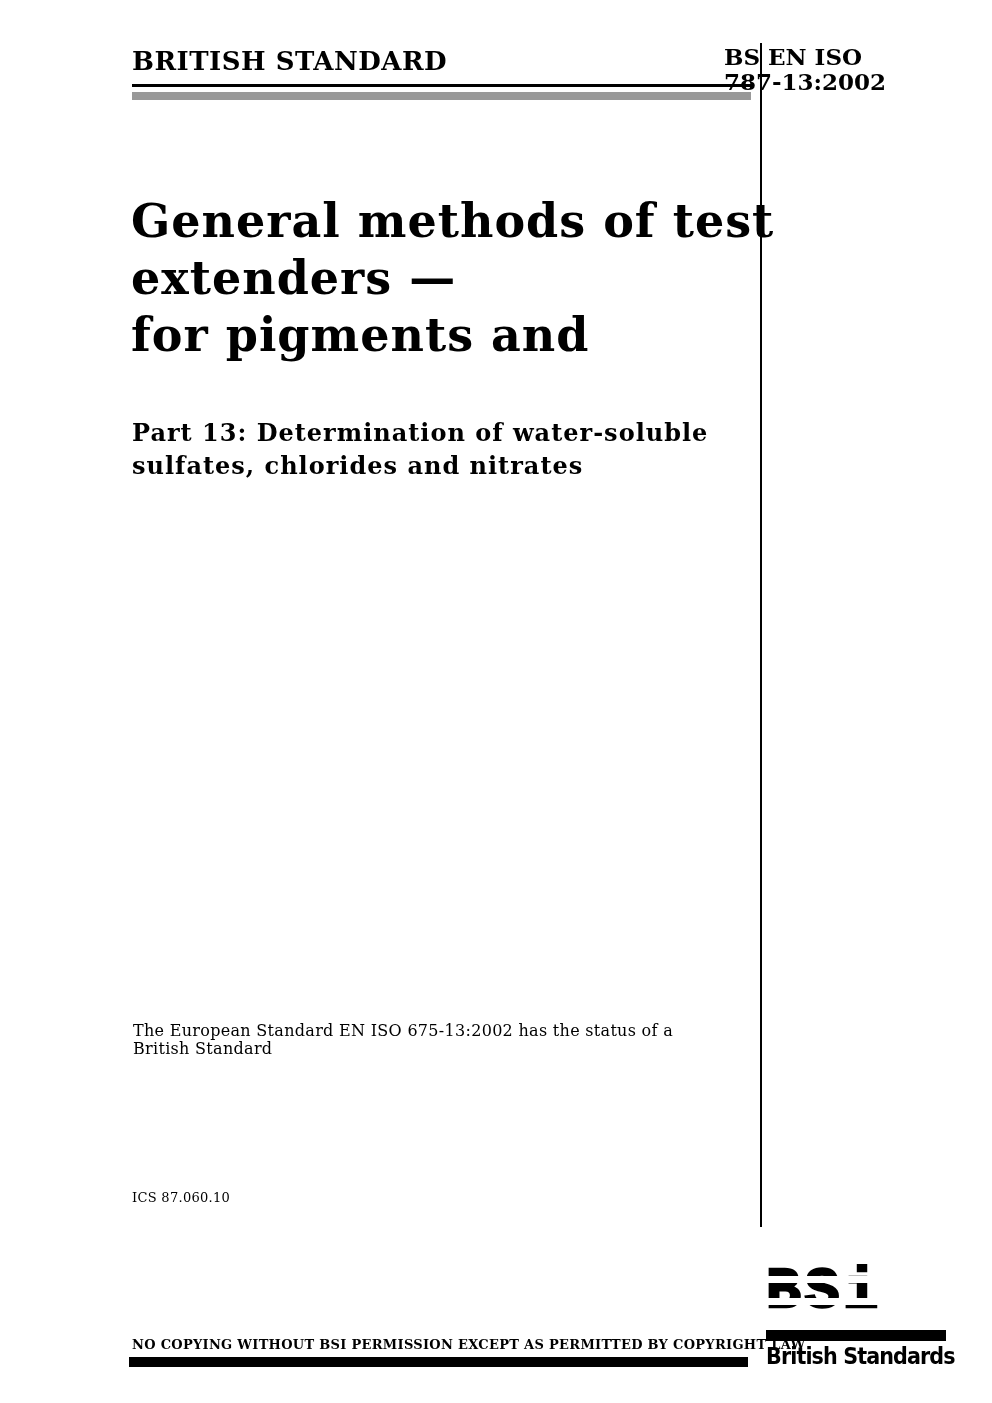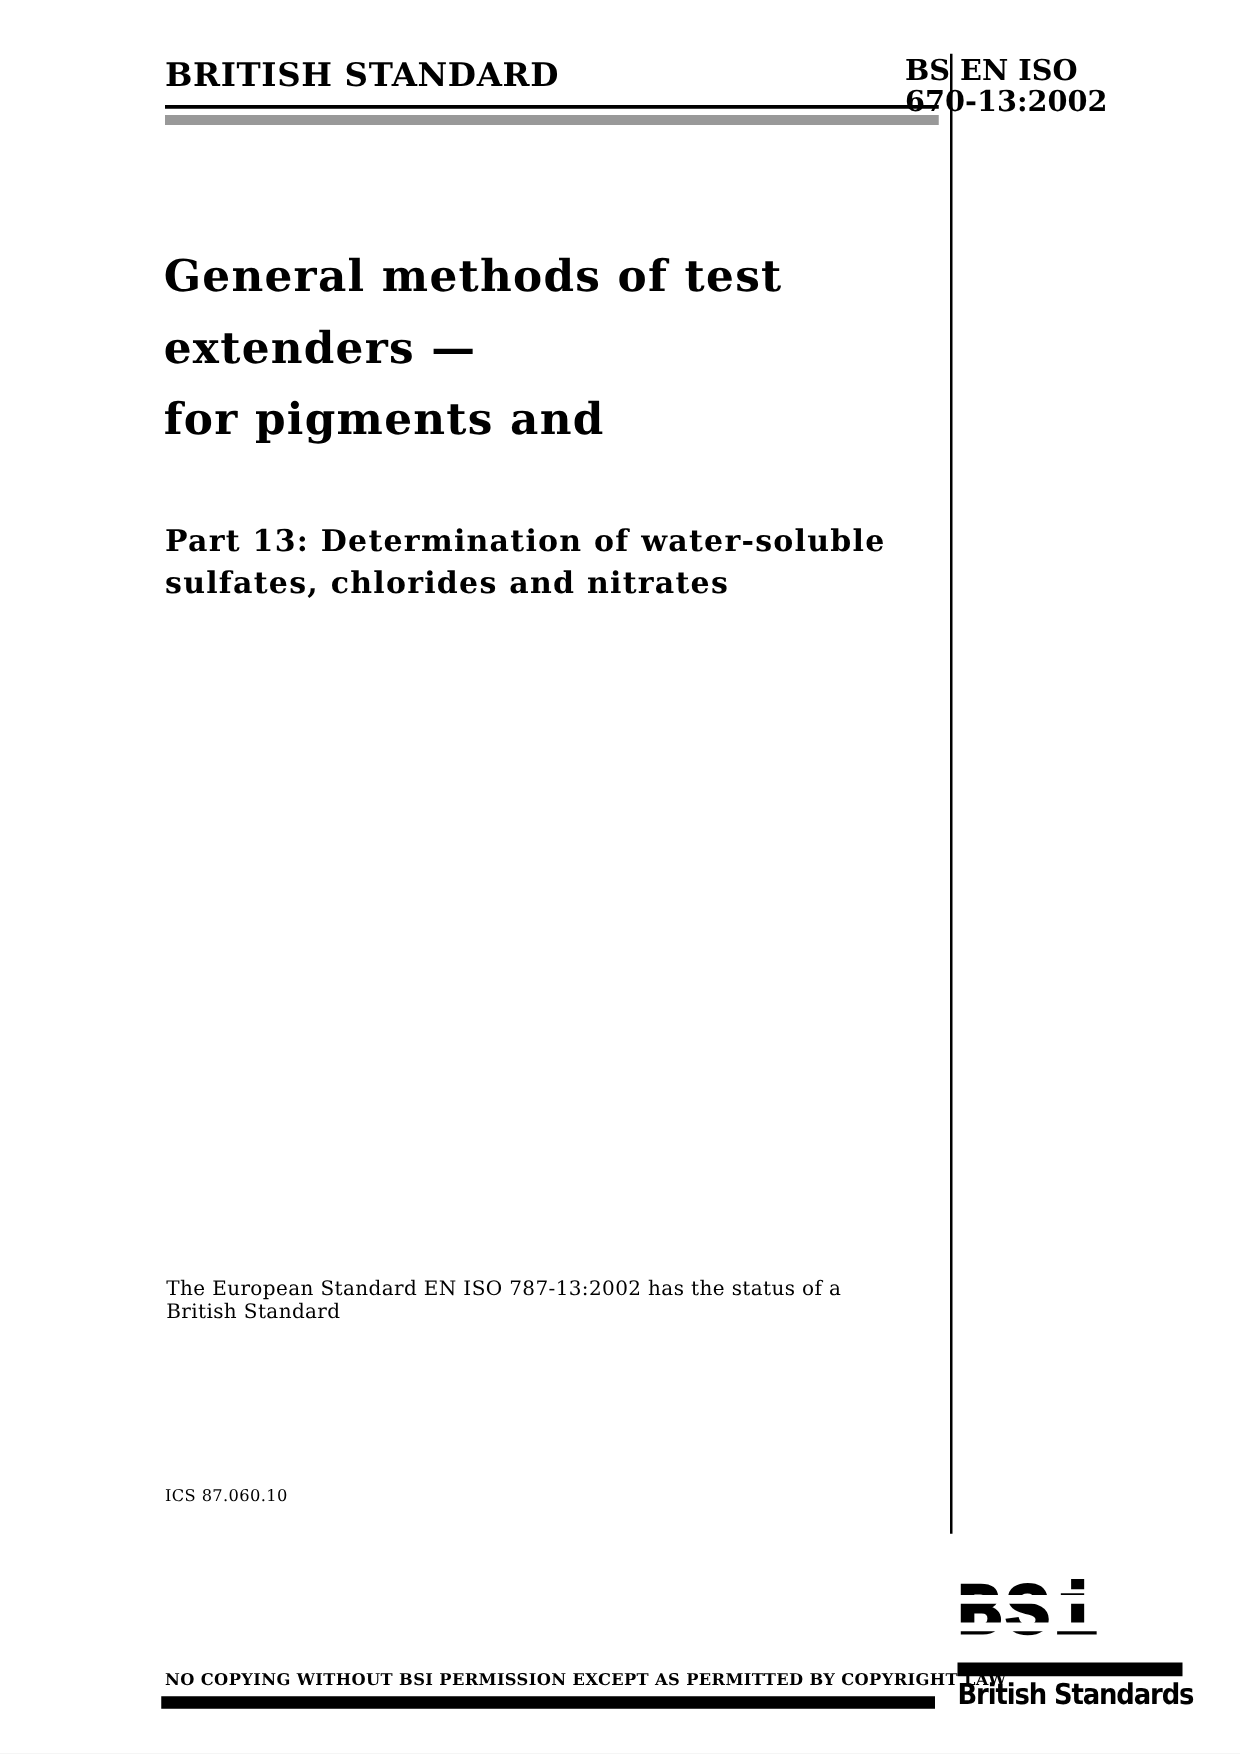--- a/index.html
+++ b/index.html
@@ -33,21 +33,21 @@
   }
   .doc-ref {
     position:absolute; left:724px; top:44px;
     font-size:23px; font-weight:bold; line-height:25px;
     white-space:nowrap;
   }
 
   
   .main-title {
     position:absolute; left:131px; top:193px;
-    font-size:35px; font-weight:bold; line-height:57px;
+    font-size:46px; font-weight:bold; line-height:57px;
     letter-spacing:1px; white-space:nowrap;
   }
   .subtitle {
     position:absolute; left:132px; top:416px;
     font-size:24px; font-weight:bold; line-height:33px;
     letter-spacing:1px; white-space:nowrap;
   }
 
   
   .status-note {
@@ -95,36 +95,36 @@
 <div class="page">
 
   <div class="masthead">BRITISH STANDARD</div>
 
   <div class="rule-black"></div>
   <div class="rule-gray"></div>
   <div class="v-divider"></div>
 
   <div class="doc-ref">
     <div>BS EN ISO</div>
-    <div>670-13:2002</div>
+    <div>787-13:2002</div>
   </div>
 
   <div class="main-title">
     <div>General methods of test</div>
     <div>extenders —</div>
     <div>for pigments and</div>
   </div>
 
   <div class="subtitle">
     <div>Part 13: Determination of water-soluble</div>
     <div>sulfates, chlorides and nitrates</div>
   </div>
 
   <div class="status-note">
-    <div>The European Standard EN ISO 787-13:2002 has the status of a</div>
+    <div>The European Standard EN ISO 675-13:2002 has the status of a</div>
     <div>British Standard</div>
   </div>
 
   <div class="ics-code">ICS 87.060.10</div>
 
   <div class="copyright-notice">NO COPYING WITHOUT BSI PERMISSION EXCEPT AS PERMITTED BY COPYRIGHT LAW</div>
   <div class="bottom-bar"></div>
 
   <div class="bsi-logo">
     <div class="bsi-acronym-box">

